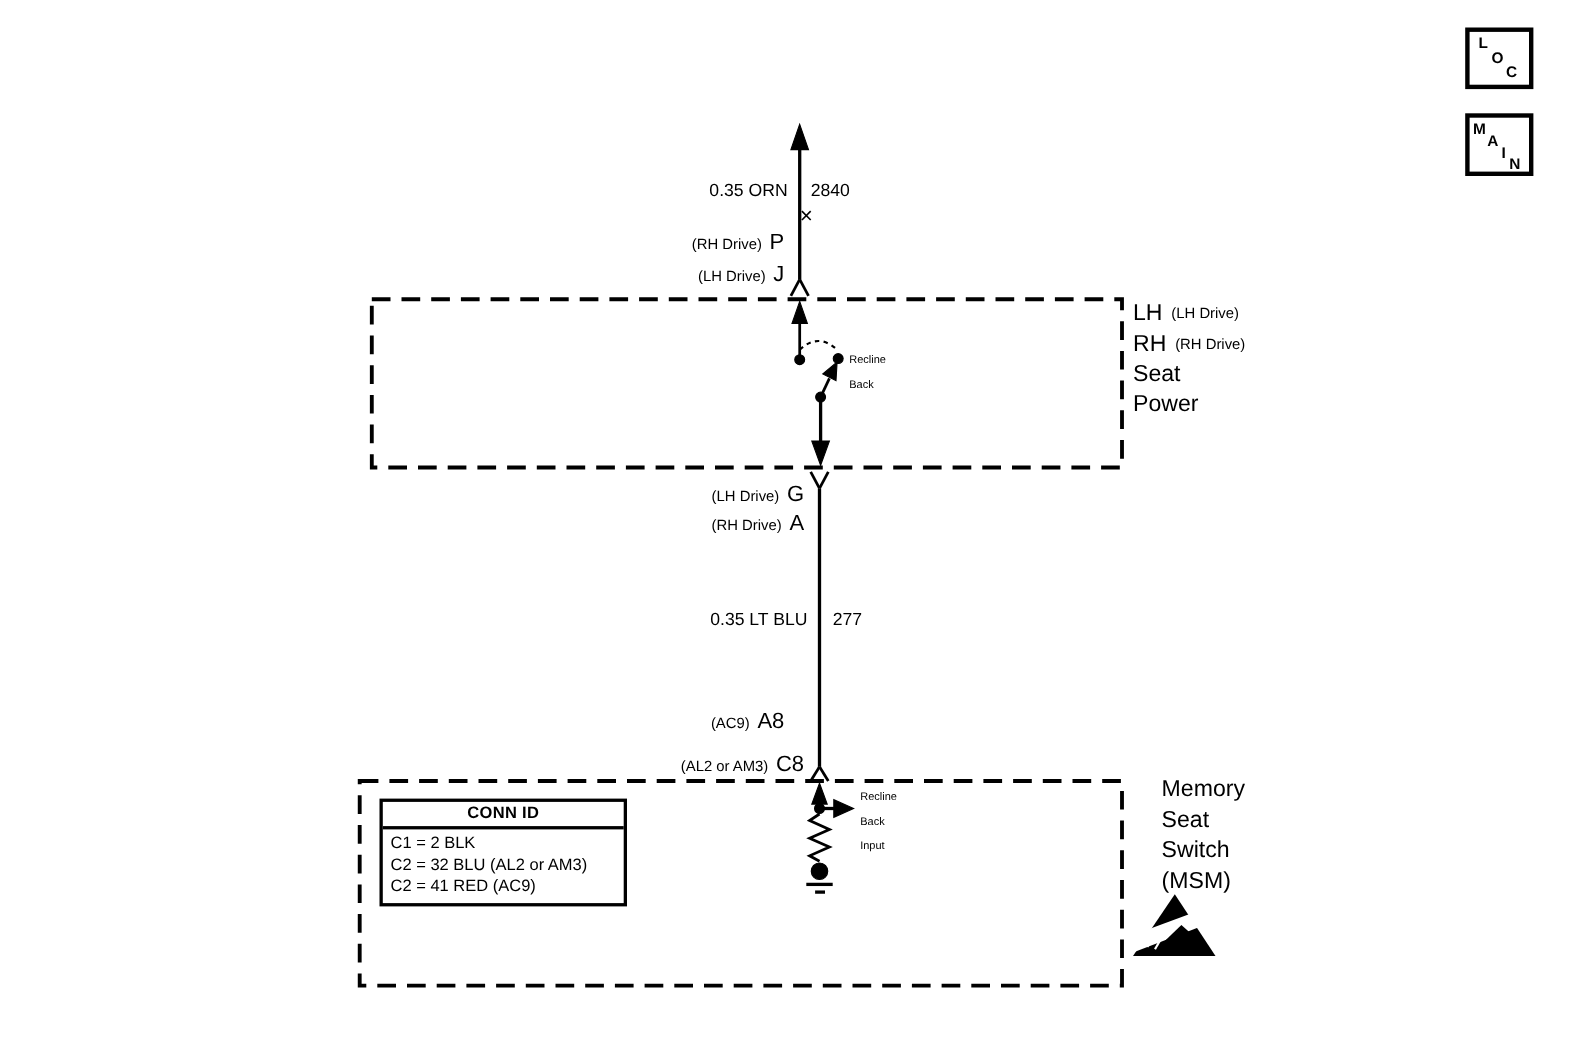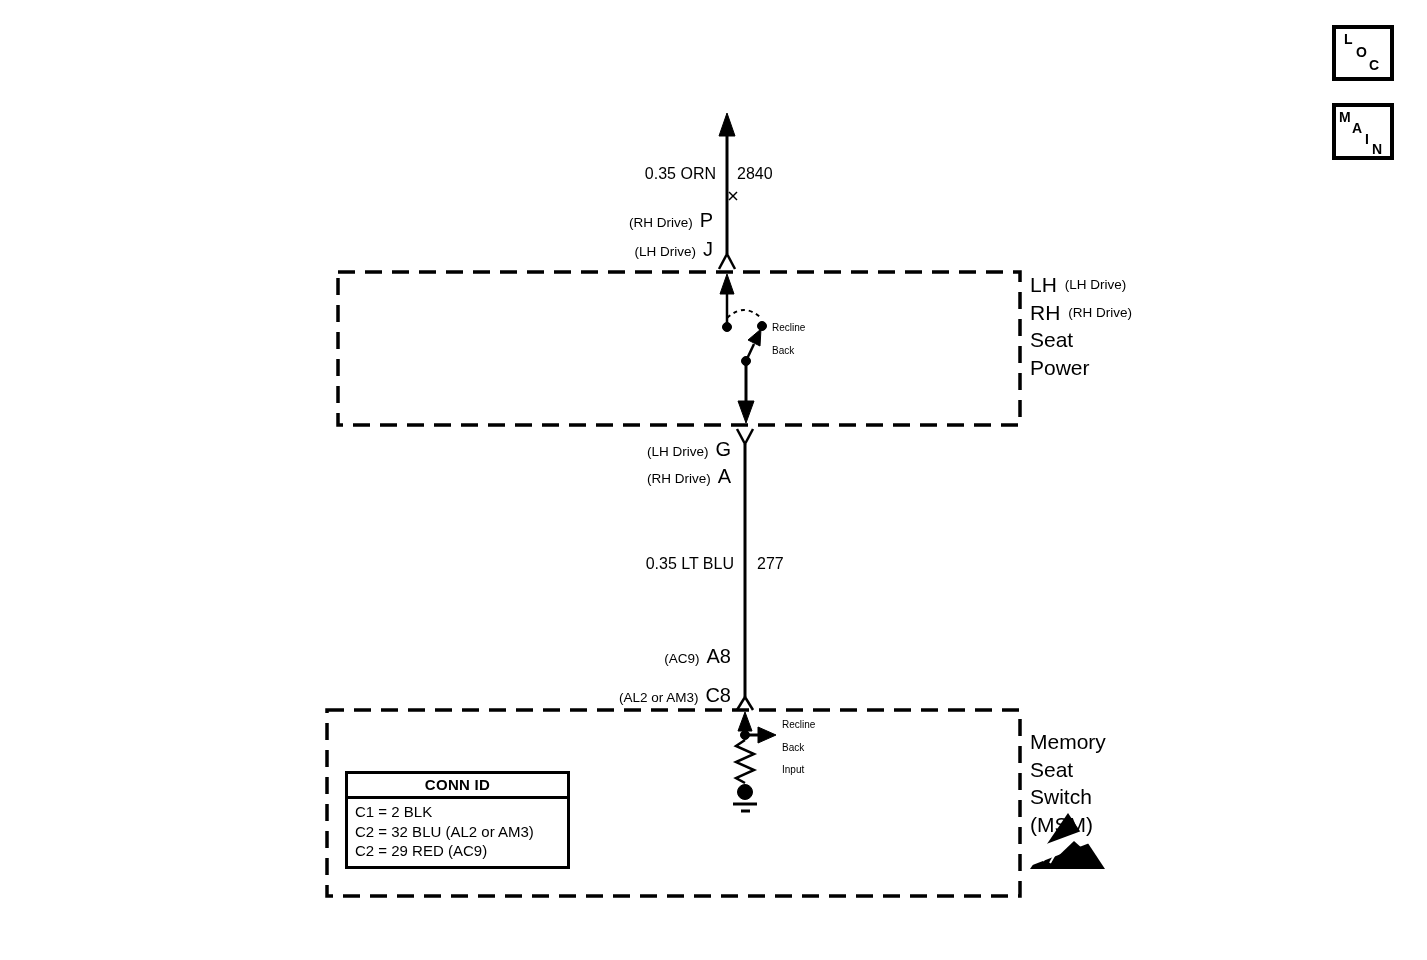--- a/index.html
+++ b/index.html
@@ -28,21 +28,21 @@
   .pin  { font-size:20px; }
 
   .comp-label { line-height:27.5px; font-size:21px; white-space:nowrap; }
   .comp-line { display:flex; align-items:center; gap:8px; }
   .comp-line .small { font-size:13.5px; }
 
   .inner-label { font-size:10px; line-height:22.5px; white-space:nowrap; }
 
   .conn-table {
     left:345px; top:726px; width:225px; border:3px solid #000;
-    box-sizing:border-box; font-size:15px;margin-top:45px;
+    box-sizing:border-box; font-size:15px;
   }
   .conn-table .hdr {
     text-align:center; border-bottom:3px solid #000;
     padding:2px 0 3px; font-weight:bold; letter-spacing:0.3px;
   }
   .conn-table .rows { padding:3px 6px 5px 7px; line-height:19.5px; }
 
   .corner-box {
     width:62px; height:57px; border:4px solid #000; box-sizing:border-box;
     font-size:14px; font-weight:bold;
@@ -159,45 +159,45 @@
     <span class="pin">G</span>
   </div>
   <div class="term-row" style="left:520px; top:465px; width:211px;">
     <span class="qual">(RH Drive)</span>
     <span class="pin">A</span>
   </div>
 
   <div class="abs wire-label ra" style="left:520px; top:555px; width:214px;">0.35 LT BLU</div>
   <div class="abs wire-label" style="left:757px; top:555px;">277</div>
 
-  <div class="term-row" style="left:520px; top:645px; width:211px;">
+  <div class="term-row" style="left:502px; top:645px; width:211px;">
     <span class="qual">(AC9)</span>
     <span class="pin">A8</span>
   </div>
   <div class="term-row" style="left:520px; top:672px; width:211px;margin-top:12px;">
     <span class="qual">(AL2 or AM3)</span>
     <span class="pin">C8</span>
   </div>
 
   <div class="abs conn-table">
     <div class="hdr">CONN ID</div>
     <div class="rows">
       <div>C1 = 2 BLK</div>
       <div>C2 = 32 BLU (AL2 or AM3)</div>
-      <div>C2 = 29 RED (AC9)</div>
+      <div>C2 = 41 RED (AC9)</div>
     </div>
   </div>
 
   <div class="abs inner-label" style="left:782px; top:714px;">
     <div>Recline</div>
     <div>Back</div>
     <div>Input</div>
   </div>
 
-  <div class="abs comp-label" style="left:1030px; top:704px;margin-top:24px;">
+  <div class="abs comp-label" style="left:1056px; top:704px;">
     <div>Memory</div>
     <div>Seat</div>
     <div>Switch</div>
     <div>(MSM)</div>
   </div>
 
   <div class="abs corner-box" style="left:1332px; top:25px; height:56px;">
     <span style="left:8px;  top:2px;">L</span>
     <span style="left:20px; top:15px;">O</span>
     <span style="left:33px; top:28px;">C</span>

